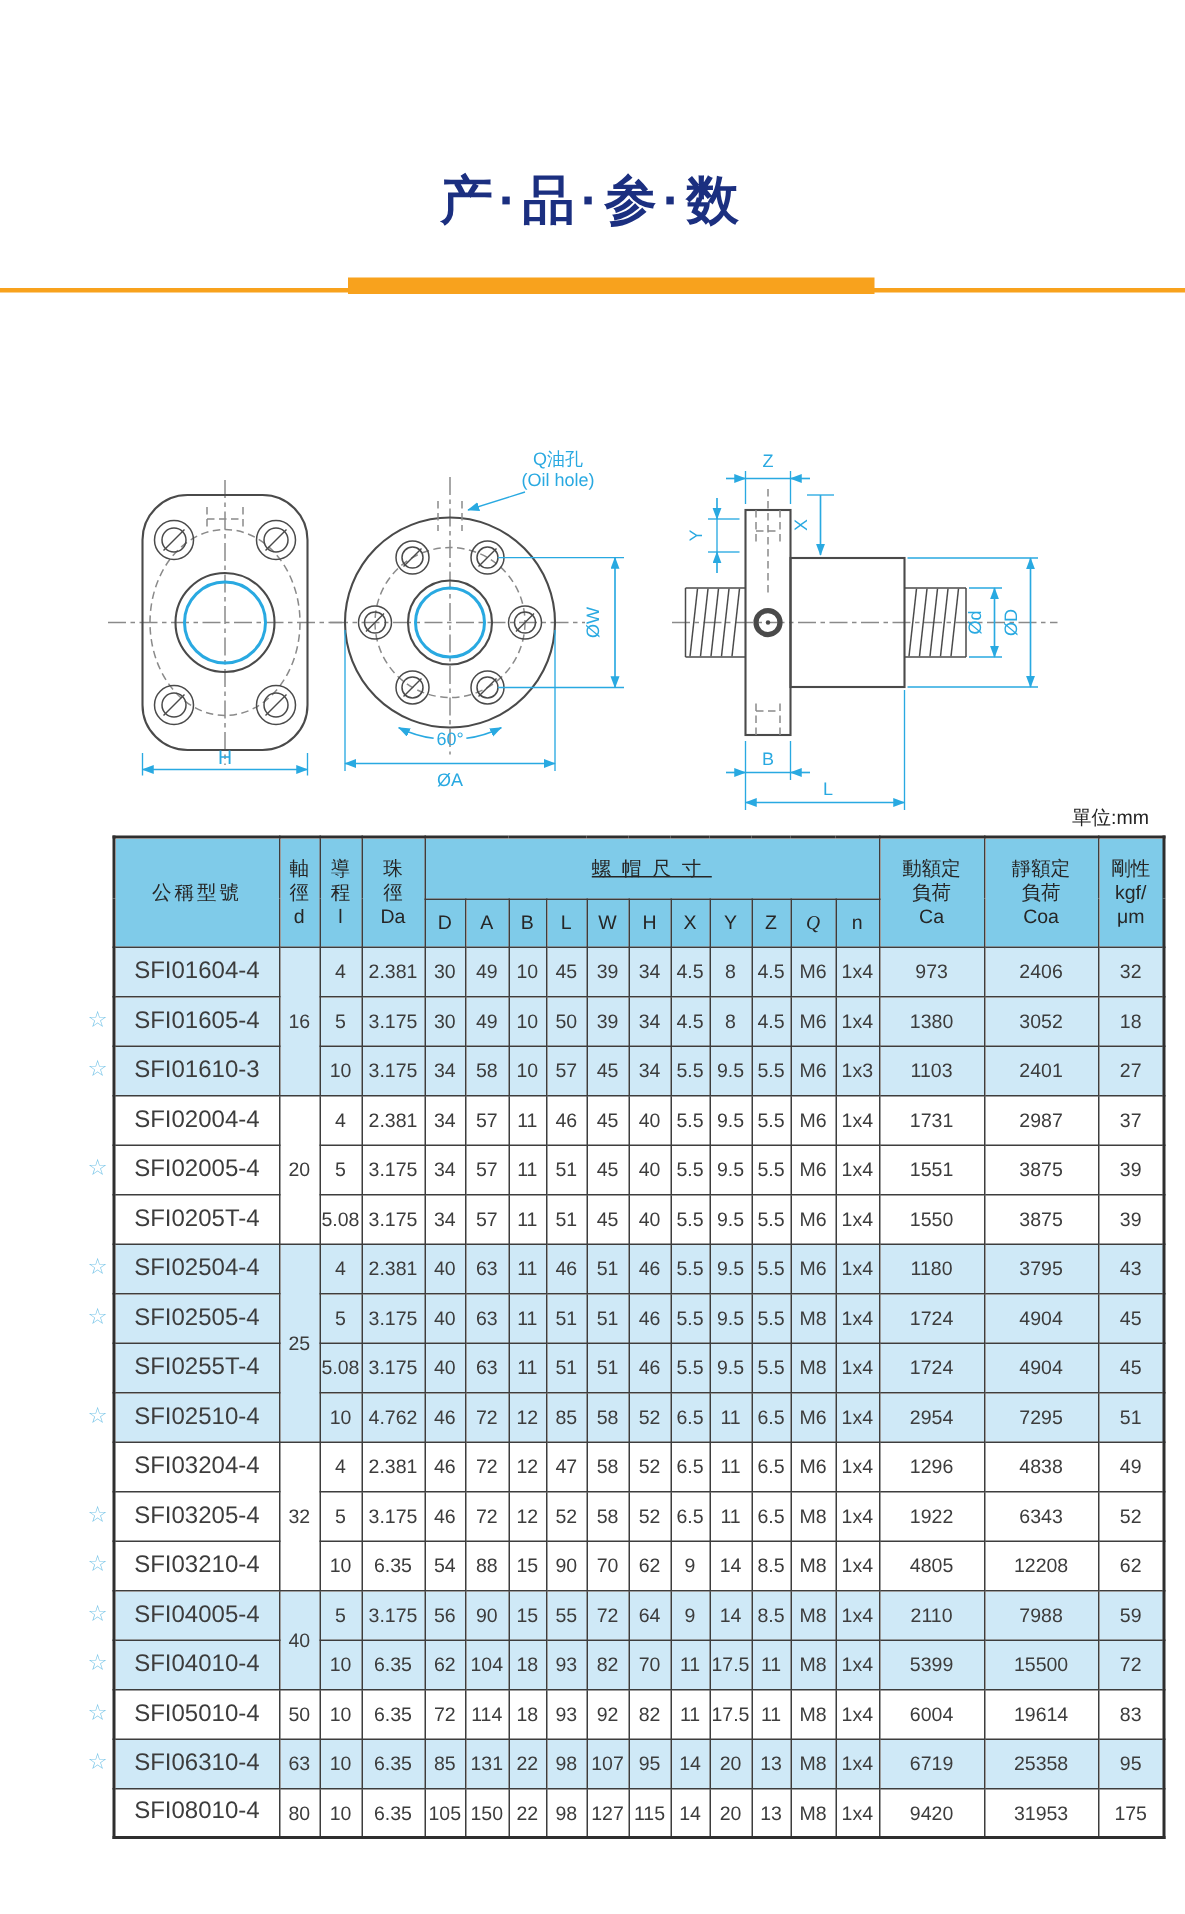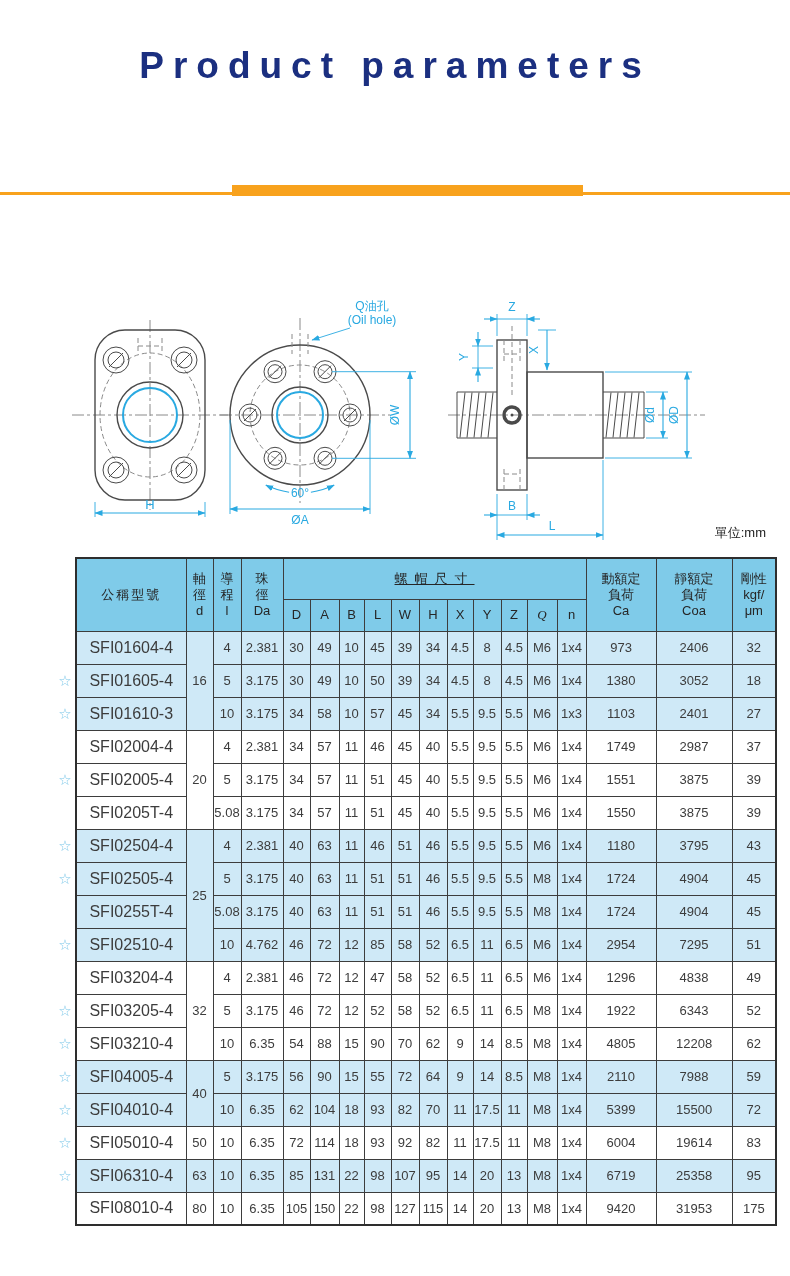--- a/index.html
+++ b/index.html
@@ -14,21 +14,21 @@
     font-size:37px; font-weight:bold; letter-spacing:9px; color:#1b2f80;
   }
   .title-cn {
     position:absolute; top:110px; left:0; width:100%; text-align:center;
     font-size:35px; font-weight:bold; letter-spacing:4px; color:#1b2f80;
   }
   .divider-line { position:absolute; top:192px; left:0; width:790px; height:3px; background:#F8A21D; }
   .divider-bar  { position:absolute; top:185px; left:232px; width:351px; height:11px; background:#F8A21D; }
   .section-title { position:absolute; top:250px; left:30px; font-size:20px; color:#161616; letter-spacing:2px; }
   .diagrams { position:absolute; top:298px; left:60px; }
-  .unit-label { position:absolute; top:524px; right:24px; font-size:13px; color:#222; }
+  .unit-label { position:absolute; top:536px; right:24px; font-size:13px; color:#222; }
 
   .table-wrapper { position:absolute; top:557px; left:57px; width:725px; }
   table.spec { border-collapse:collapse; margin-left:18px; width:700px; table-layout:fixed; border:2px solid #2e2e2e; }
   .spec th, .spec td {
     border:1px solid #3d3d3d; text-align:center; vertical-align:middle;
     font-size:13px; color:#3c3c3c; padding:0; overflow:hidden;
   }
   .spec thead th { background:#7fcbe9; font-weight:normal; color:#262626; white-space:pre-line; line-height:1.22; }
   .spec thead tr:first-child th { height:41px; }
   .spec thead tr:last-child  th { height:32px; }
@@ -53,21 +53,21 @@
   .dim    { stroke:#29a9e1; stroke-width:1.1; fill:none; }
   .dimthin{ stroke:#29a9e1; stroke-width:0.9; fill:none; }
   text.dim-label { fill:#29a9e1; font-size:12px; font-family:"Liberation Sans","DejaVu Sans",sans-serif; }
   text.dim-label-lg { fill:#29a9e1; font-size:13px; font-family:"Liberation Sans","DejaVu Sans",sans-serif; }
 </style>
 </head>
 <body>
 
 <div class="page">
 
-  <div class="title-en">Product parameters</div>
+  <div class="title-cn">产·品·参·数</div>
   <div class="divider-line"></div>
   <div class="divider-bar"></div>
 
   <svg class="diagrams" width="720" height="250" viewBox="0 0 720 250">
     <defs>
       <marker id="ar" markerWidth="9" markerHeight="8" refX="7.5" refY="3" orient="auto-start-reverse" markerUnits="userSpaceOnUse">
         <path d="M0,0 L8,3 L0,6 Z" fill="#29a9e1"></path>
       </marker>
     </defs>
 
@@ -353,21 +353,21 @@
             <td class="">57</td>
             <td class="">11</td>
             <td class="">46</td>
             <td class="">45</td>
             <td class="">40</td>
             <td class="">5.5</td>
             <td class="">9.5</td>
             <td class="">5.5</td>
             <td class="">M6</td>
             <td class="">1x4</td>
-            <td class="">1749</td>
+            <td class="">1731</td>
             <td class="">2987</td>
             <td class="">37</td>
           </tr>
           <tr>
             <td class="c-model">SFI02005-4</td>
             <td class="">5</td>
             <td class="">3.175</td>
             <td class="">34</td>
             <td class="">57</td>
             <td class="">11</td>

